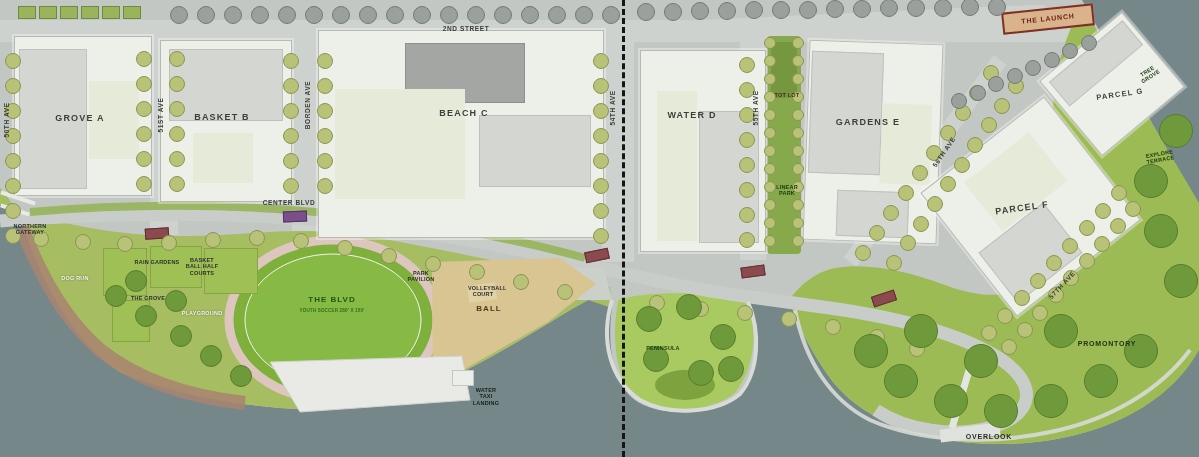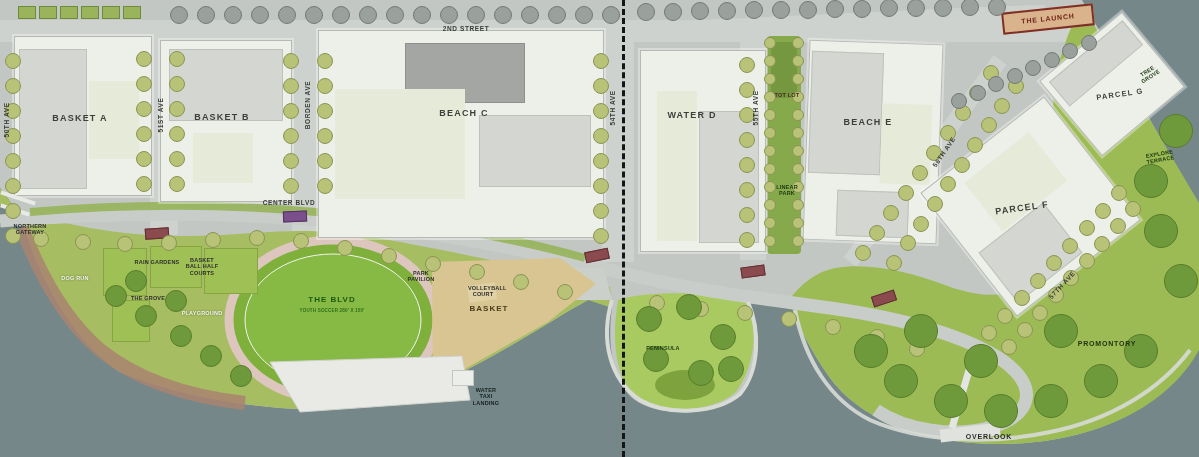--- a/index.html
+++ b/index.html
@@ -139,39 +139,39 @@
   <div class="lbl street-lbl" style="left:466px;top:29px;">2ND STREET</div>
   <div class="lbl street-lbl" style="left:289px;top:203px;">CENTER BLVD</div>
   <div class="lbl street-lbl" style="left:7px;top:120px;transform:translate(-50%,-50%) rotate(-90deg);">50TH AVE</div>
   <div class="lbl street-lbl" style="left:161px;top:115px;transform:translate(-50%,-50%) rotate(-90deg);">51ST AVE</div>
   <div class="lbl street-lbl" style="left:308px;top:105px;transform:translate(-50%,-50%) rotate(-90deg);">BORDEN AVE</div>
   <div class="lbl street-lbl" style="left:613px;top:108px;transform:translate(-50%,-50%) rotate(-90deg);">54TH AVE</div>
   <div class="lbl street-lbl" style="left:756px;top:108px;transform:translate(-50%,-50%) rotate(-90deg);">55TH AVE</div>
   <div class="lbl street-lbl" style="left:944px;top:152px;transform:translate(-50%,-50%) rotate(-56deg);">56TH AVE</div>
   <div class="lbl street-lbl" style="left:1062px;top:285px;transform:translate(-50%,-50%) rotate(-47deg);">57TH AVE</div>
 
-  <div class="lbl parcel-lbl" style="left:80px;top:118px;">BASKET A</div>
+  <div class="lbl parcel-lbl" style="left:80px;top:118px;">GROVE A</div>
   <div class="lbl parcel-lbl" style="left:222px;top:117px;">BASKET B</div>
   <div class="lbl parcel-lbl" style="left:464px;top:113px;">BEACH C</div>
   <div class="lbl parcel-lbl" style="left:692px;top:115px;">WATER D</div>
-  <div class="lbl parcel-lbl" style="left:868px;top:122px;">BEACH E</div>
+  <div class="lbl parcel-lbl" style="left:868px;top:122px;">GARDENS E</div>
   <div class="lbl parcel-lbl" style="left:1022px;top:208px;transform:translate(-50%,-50%) rotate(-8deg);">PARCEL F</div>
   <div class="lbl parcel-lbl" style="left:1120px;top:95px;transform:translate(-50%,-50%) rotate(-8deg);font-size:7.5px;">PARCEL G</div>
 
   <div class="lbl tiny wrap" style="left:30px;top:229px;width:46px;">NORTHERN GATEWAY</div>
   <div class="lbl tiny" style="left:157px;top:262px;">RAIN GARDENS</div>
   <div class="lbl tiny wrap" style="left:202px;top:266px;">BASKET BALL HALF COURTS</div>
   <div class="lbl tiny light" style="left:75px;top:278px;">DOG RUN</div>
   <div class="lbl tiny" style="left:148px;top:298px;">THE GROVE</div>
   <div class="lbl tiny light" style="left:202px;top:313px;">PLAYGROUND</div>
   <div class="lbl green-lbl" style="left:332px;top:300px;">THE BLVD</div>
   <div class="lbl green-sub" style="left:332px;top:311px;">YOUTH SOCCER 280' X 150'</div>
   <div class="lbl tiny wrap w30" style="left:421px;top:276px;">PARK PAVILION</div>
   <div class="lbl tiny wrap w30" style="left:483px;top:291px;">VOLLEYBALL COURT</div>
-  <div class="lbl" style="left:489px;top:309px;font-size:8px;color:#4a3c1e;letter-spacing:1px;">BASKET</div>
+  <div class="lbl" style="left:489px;top:309px;font-size:8px;color:#4a3c1e;letter-spacing:1px;">BALL</div>
   <div class="lbl tiny wrap w30" style="left:486px;top:396px;color:#15201f;">WATER TAXI LANDING</div>
   <div class="lbl tiny" style="left:787px;top:95px;color:#4b2a20;">TOT LOT</div>
   <div class="lbl tiny wrap w30 dkgreen" style="left:787px;top:190px;">LINEAR PARK</div>
   <div class="lbl tiny dkgreen" style="left:663px;top:348px;">PENINSULA</div>
   <div class="lbl" style="left:1107px;top:344px;font-size:7px;color:#23320f;letter-spacing:.8px;">PROMONTORY</div>
   <div class="lbl" style="left:989px;top:437px;font-size:7px;color:#2b2b2b;letter-spacing:.8px;">OVERLOOK</div>
   <div class="lbl tiny wrap w30 dkgreen" style="left:1149px;top:74px;transform:translate(-50%,-50%) rotate(-32deg);">TREE GROVE</div>
   <div class="lbl tiny wrap w30 dkgreen" style="left:1160px;top:157px;transform:translate(-50%,-50%) rotate(-10deg);">EXPLORE TERRACE</div>
 
 <div class="tree" style="left: 170px; top: 6px; width: 16px; height: 16px; background: rgb(154, 160, 155); border: 1px solid rgb(115, 121, 122);"></div>

